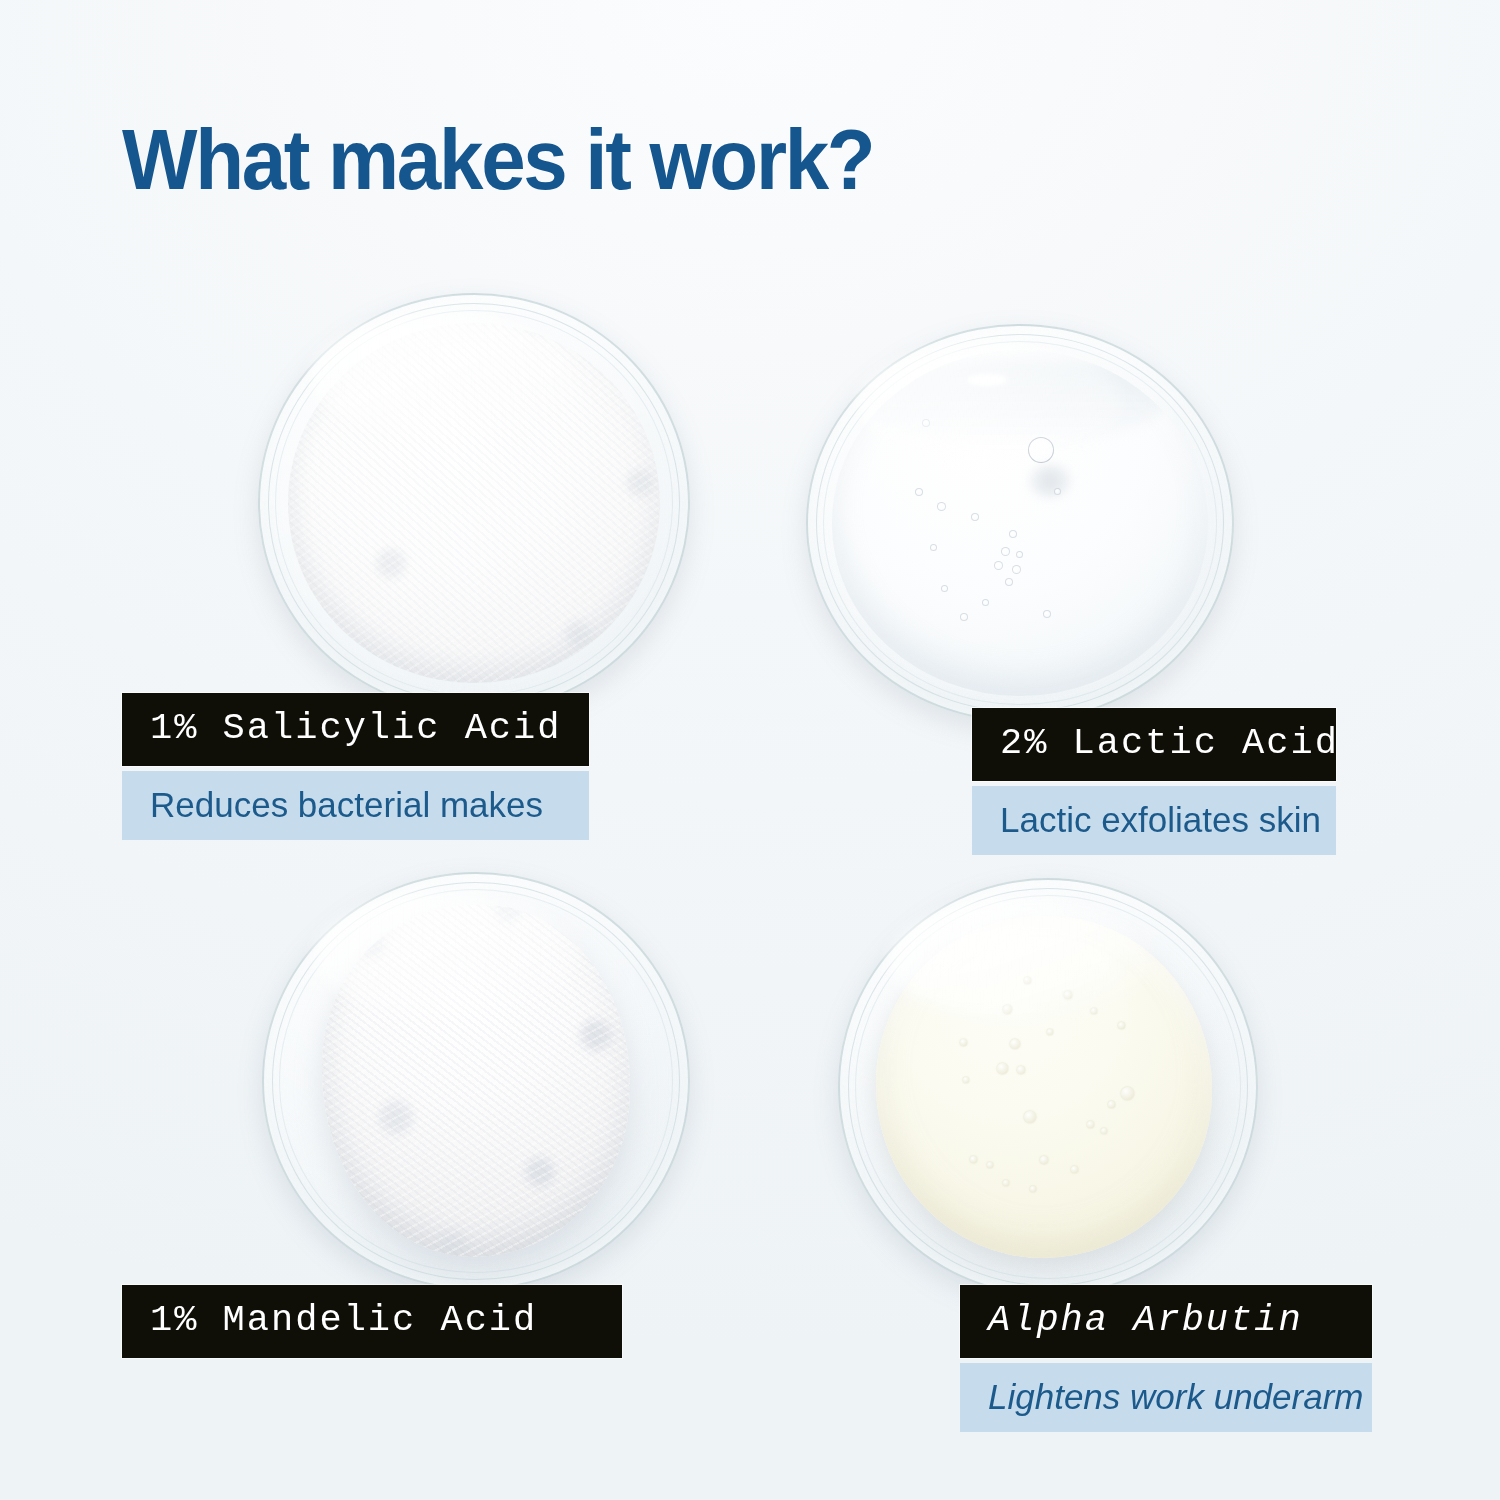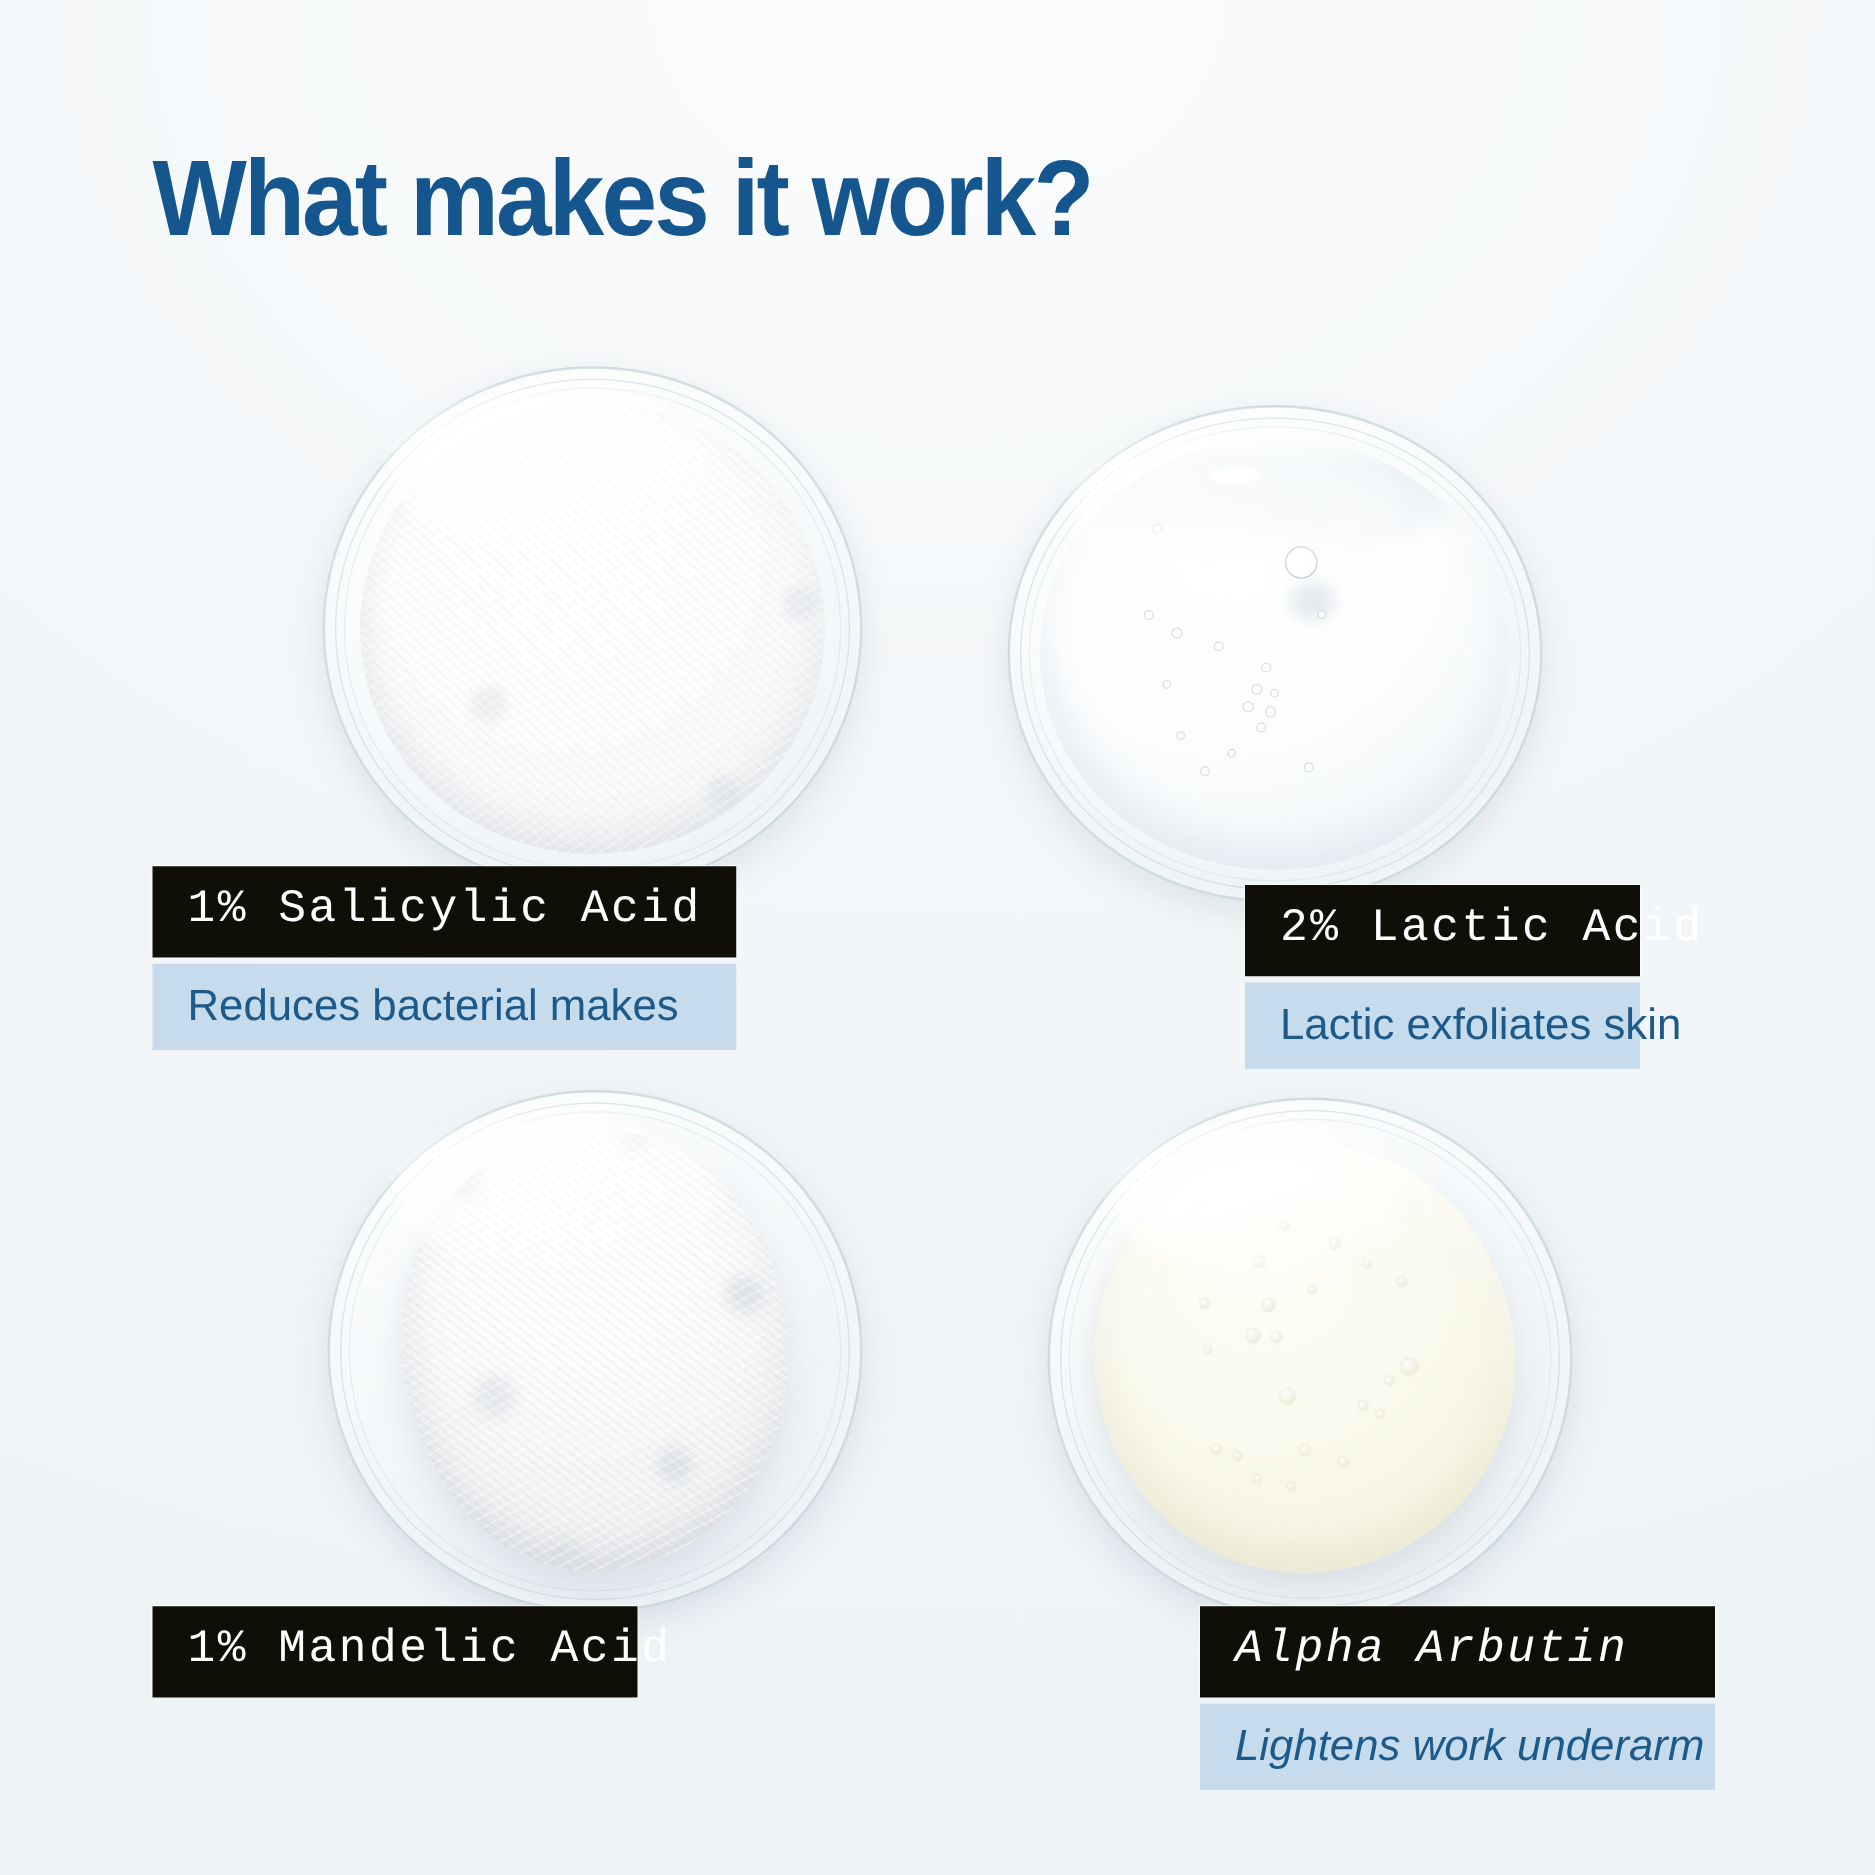--- a/index.html
+++ b/index.html
@@ -327,26 +327,26 @@
     </div>
 
     <div class="dish-gloss"></div>
   </div>
 
   <div class="label-group" style="left:122px; top:693px; width:467px;">
     <div class="label-title pad-r">1% Salicylic Acid</div>
     <div class="label-desc pad-r">Reduces bacterial makes</div>
   </div>
 
-  <div class="label-group right" style="left:996px; top:708px; width:316px;">
+  <div class="label-group right" style="left:972px; top:708px; width:364px;">
     <div class="label-title pad-r">2% Lactic Acid</div>
     <div class="label-desc pad-r">Lactic exfoliates skin</div>
   </div>
 
-  <div class="label-group" style="left:122px; top:1285px; width:388px;">
+  <div class="label-group" style="left:122px; top:1285px; width:500px;">
     <div class="label-title pad-r">1% Mandelic Acid</div>
   </div>
 
   <div class="label-group right" style="left:960px; top:1285px; width:412px;font-style:italic;">
     <div class="label-title pad-r">Alpha Arbutin</div>
     <div class="label-desc pad-r">Lightens work underarm</div>
   </div>
 
 </div>
 

